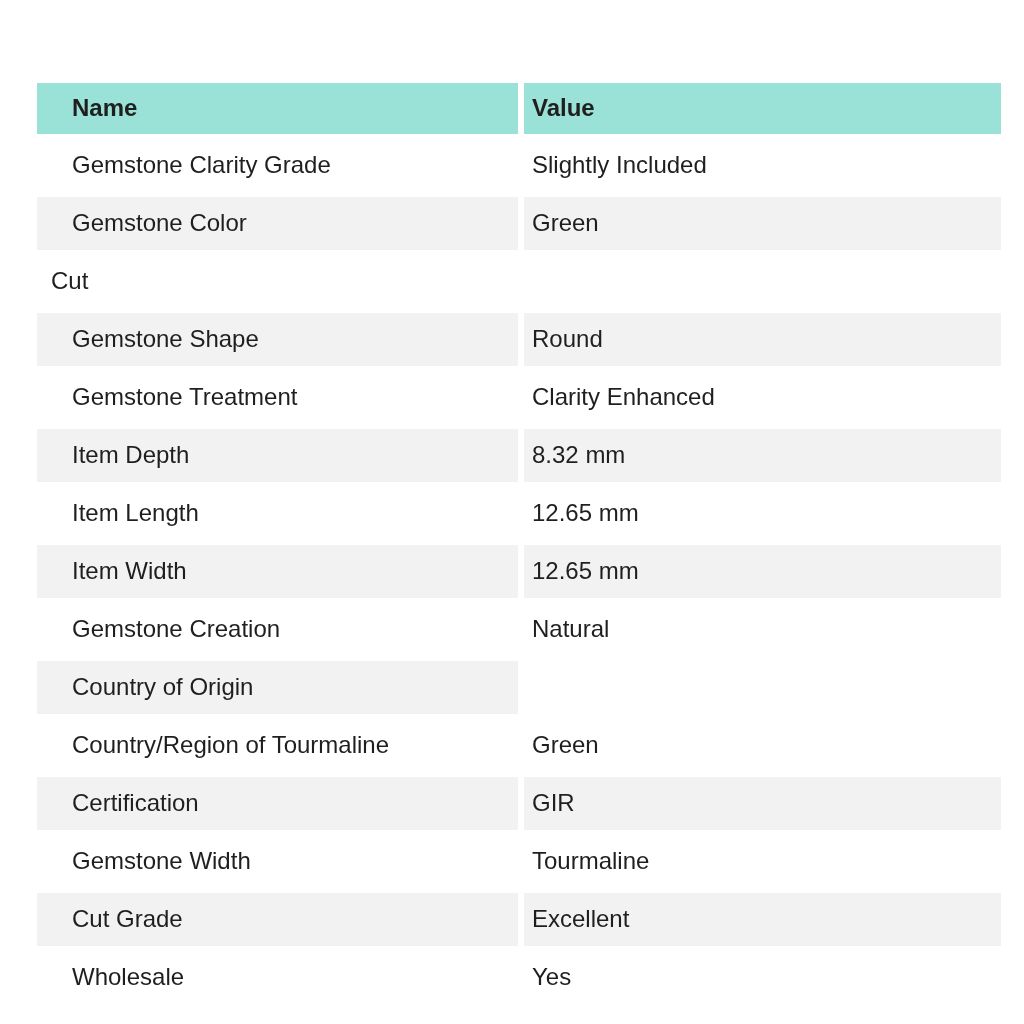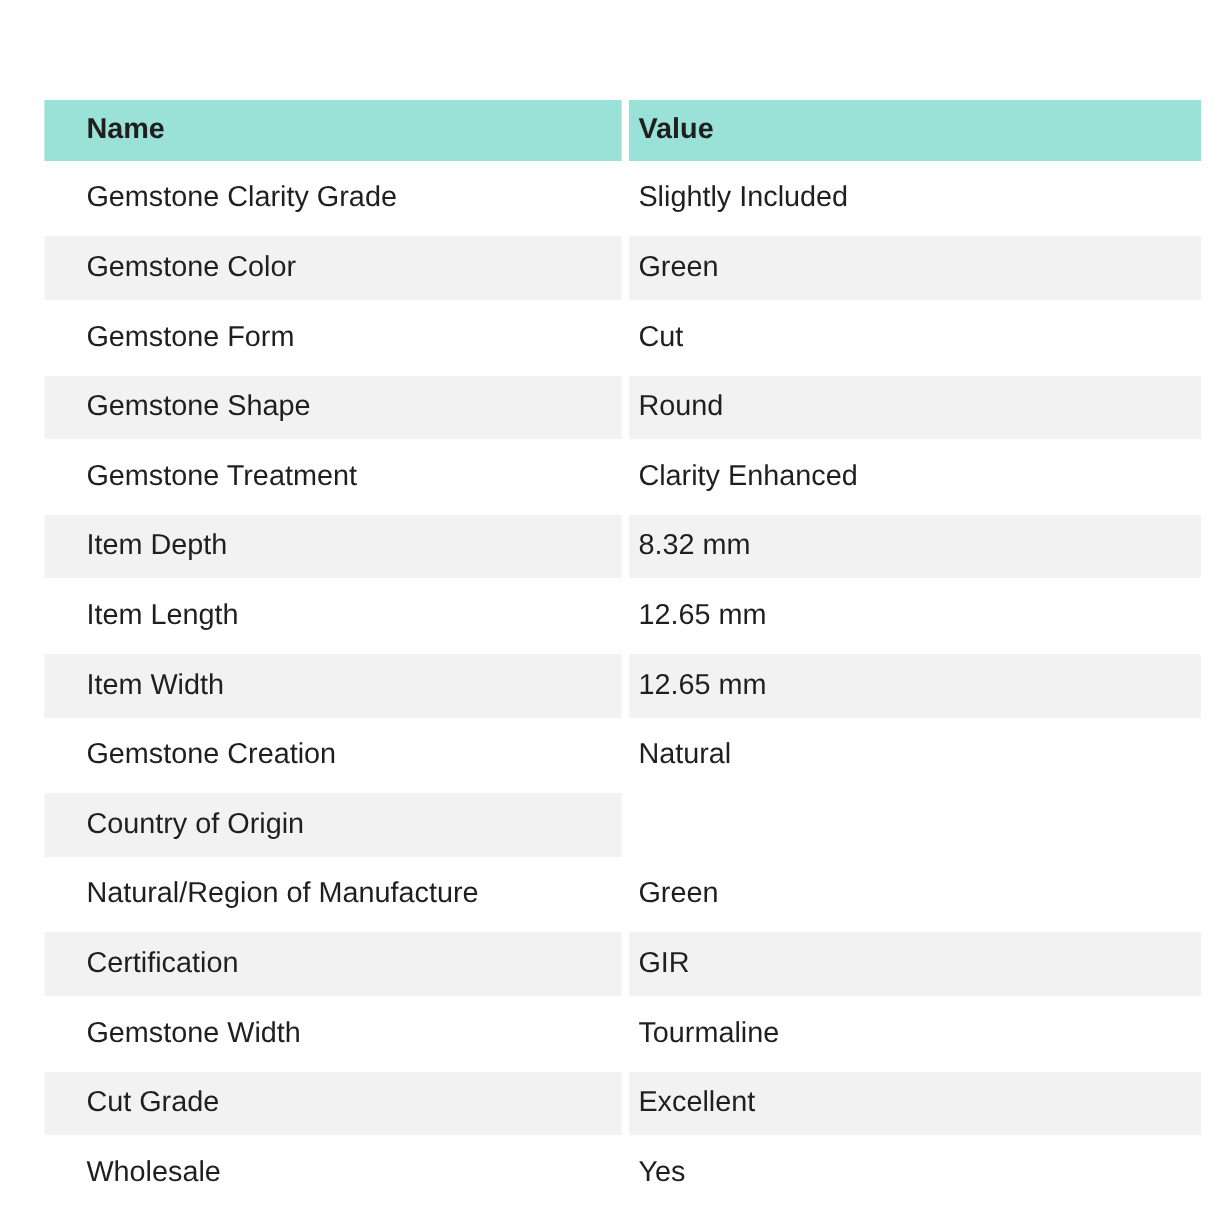--- a/index.html
+++ b/index.html
@@ -69,21 +69,20 @@
 
   <div class="trow plain">
     <div class="cell name">Gemstone Clarity Grade</div>
     <div class="cell value">Slightly Included</div>
   </div>
   <div class="trow alt">
     <div class="cell name">Gemstone Color</div>
     <div class="cell value">Green</div>
   </div>
   <div class="trow plain">
-    <div class="cell name">Gemstone Form</div>
     <div class="cell value">Cut</div>
   </div>
   <div class="trow alt">
     <div class="cell name">Gemstone Shape</div>
     <div class="cell value">Round</div>
   </div>
   <div class="trow plain">
     <div class="cell name">Gemstone Treatment</div>
     <div class="cell value">Clarity Enhanced</div>
   </div>
@@ -100,21 +99,21 @@
     <div class="cell value">12.65 mm</div>
   </div>
   <div class="trow plain">
     <div class="cell name">Gemstone Creation</div>
     <div class="cell value">Natural</div>
   </div>
   <div class="trow alt">
     <div class="cell name">Country of Origin</div>
   </div>
   <div class="trow plain">
-    <div class="cell name">Natural/Region of Manufacture</div>
+    <div class="cell name">Country/Region of Tourmaline</div>
     <div class="cell value">Green</div>
   </div>
   <div class="trow alt">
     <div class="cell name">Certification</div>
     <div class="cell value">GIR</div>
   </div>
   <div class="trow plain">
     <div class="cell name">Gemstone Width</div>
     <div class="cell value">Tourmaline</div>
   </div>

